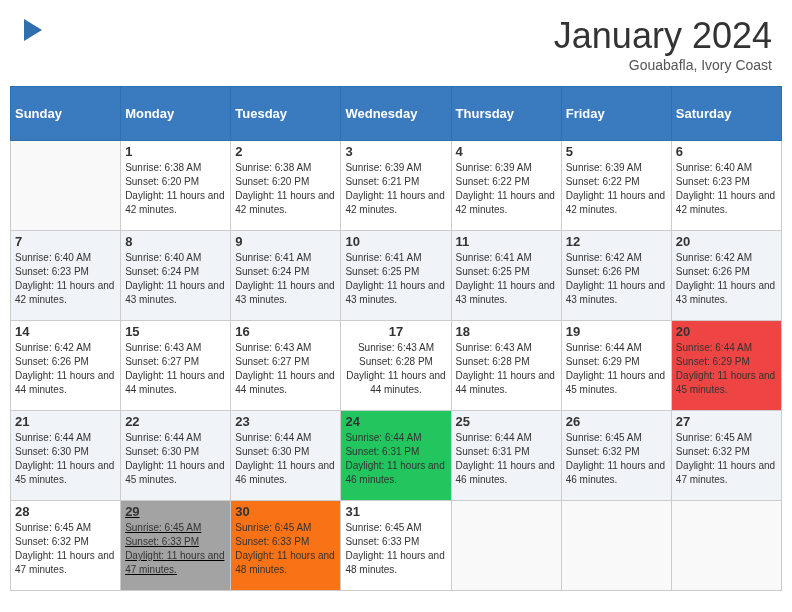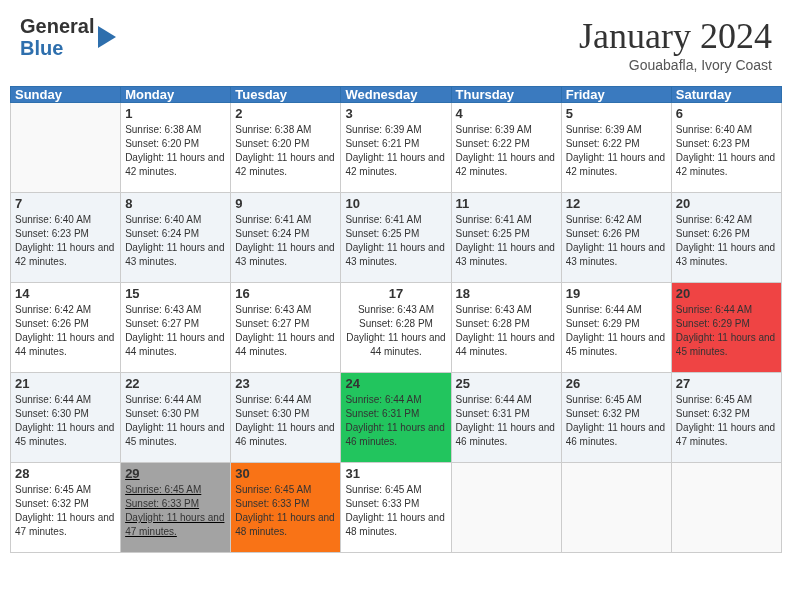--- a/index.html
+++ b/index.html
@@ -19,35 +19,34 @@
     }
     .logo {
       display: flex;
       align-items: center;
     }
     .title-area { text-align: right; }
     .month-title {
       font-size: 36px;
       font-weight: normal;
       color: #333;
-      font-family: Liberation Serif, serif;
     }
     .location {
       font-size: 14px;
       color: #555;
     }
     .calendar {
       width: 100%;
       border-collapse: collapse;
       font-size: 11px;
     }
     .calendar th {
       background: #3a7abf;
       color: #fff;
-      padding: 0 4px;
+      padding: 19px 4px;
       text-align: left;
       font-size: 13px;
       font-weight: bold;
       border: 1px solid #2e6fad;
     }
     .calendar td {
       border: 1px solid #ccc;
       vertical-align: top;
       padding: 3px 4px;
       width: 110px;
@@ -74,24 +73,20 @@
       background: #fff;
     }
   </style>
 </head>
 <body>
 
 <div class="header">
   <div class="logo">
     <div>
       <div style="display:flex; align-items:center;">
-        <div style="font-size:20px; font-weight:bold; line-height:1.1;">
-          <span style="color:#333;">General</span><br>
-          <span style="color:#2e6fad; font-weight:bold;">Blue</span>
-        </div>
         <div style="margin-left:4px; margin-top:4px;">
           <svg width="18" height="22">
             <polygon points="0,0 18,11 0,22" fill="#2e6fad"></polygon>
           </svg>
         </div>
       </div>
     </div>
   </div>
   <div class="title-area">
     <div class="month-title">January 2024</div>

